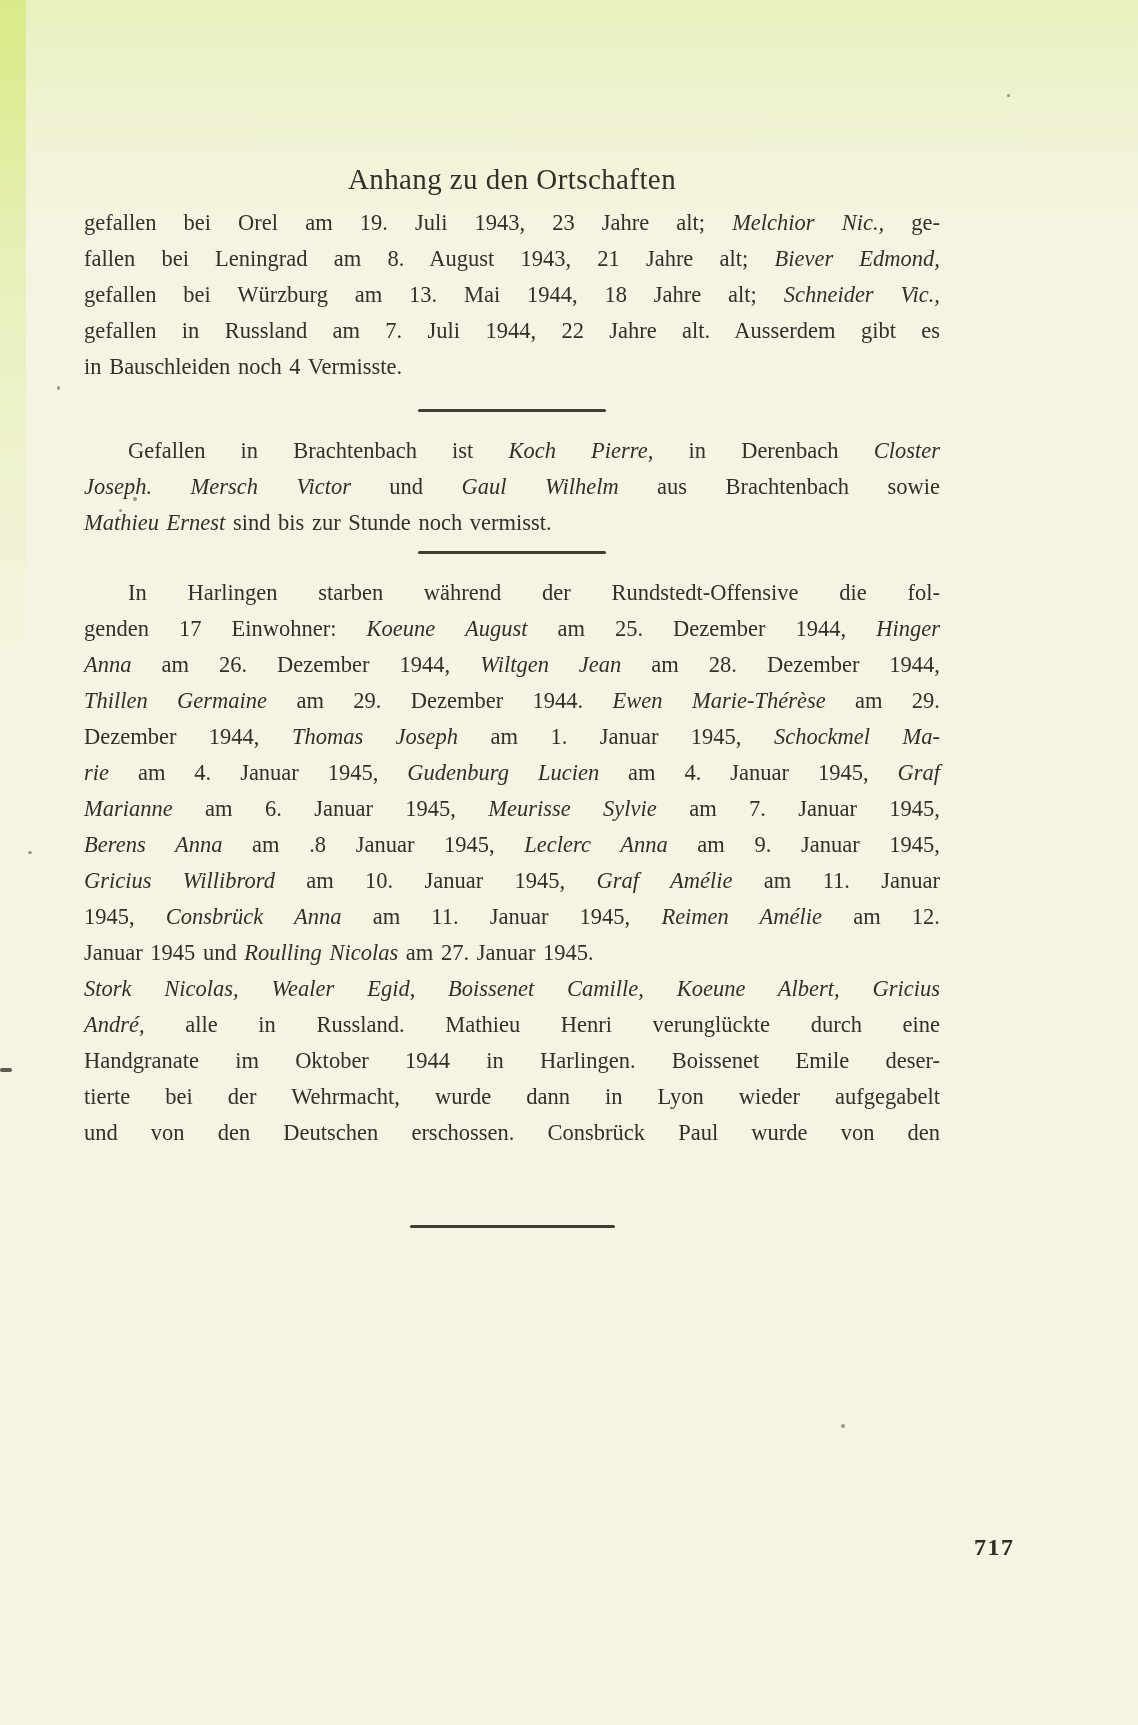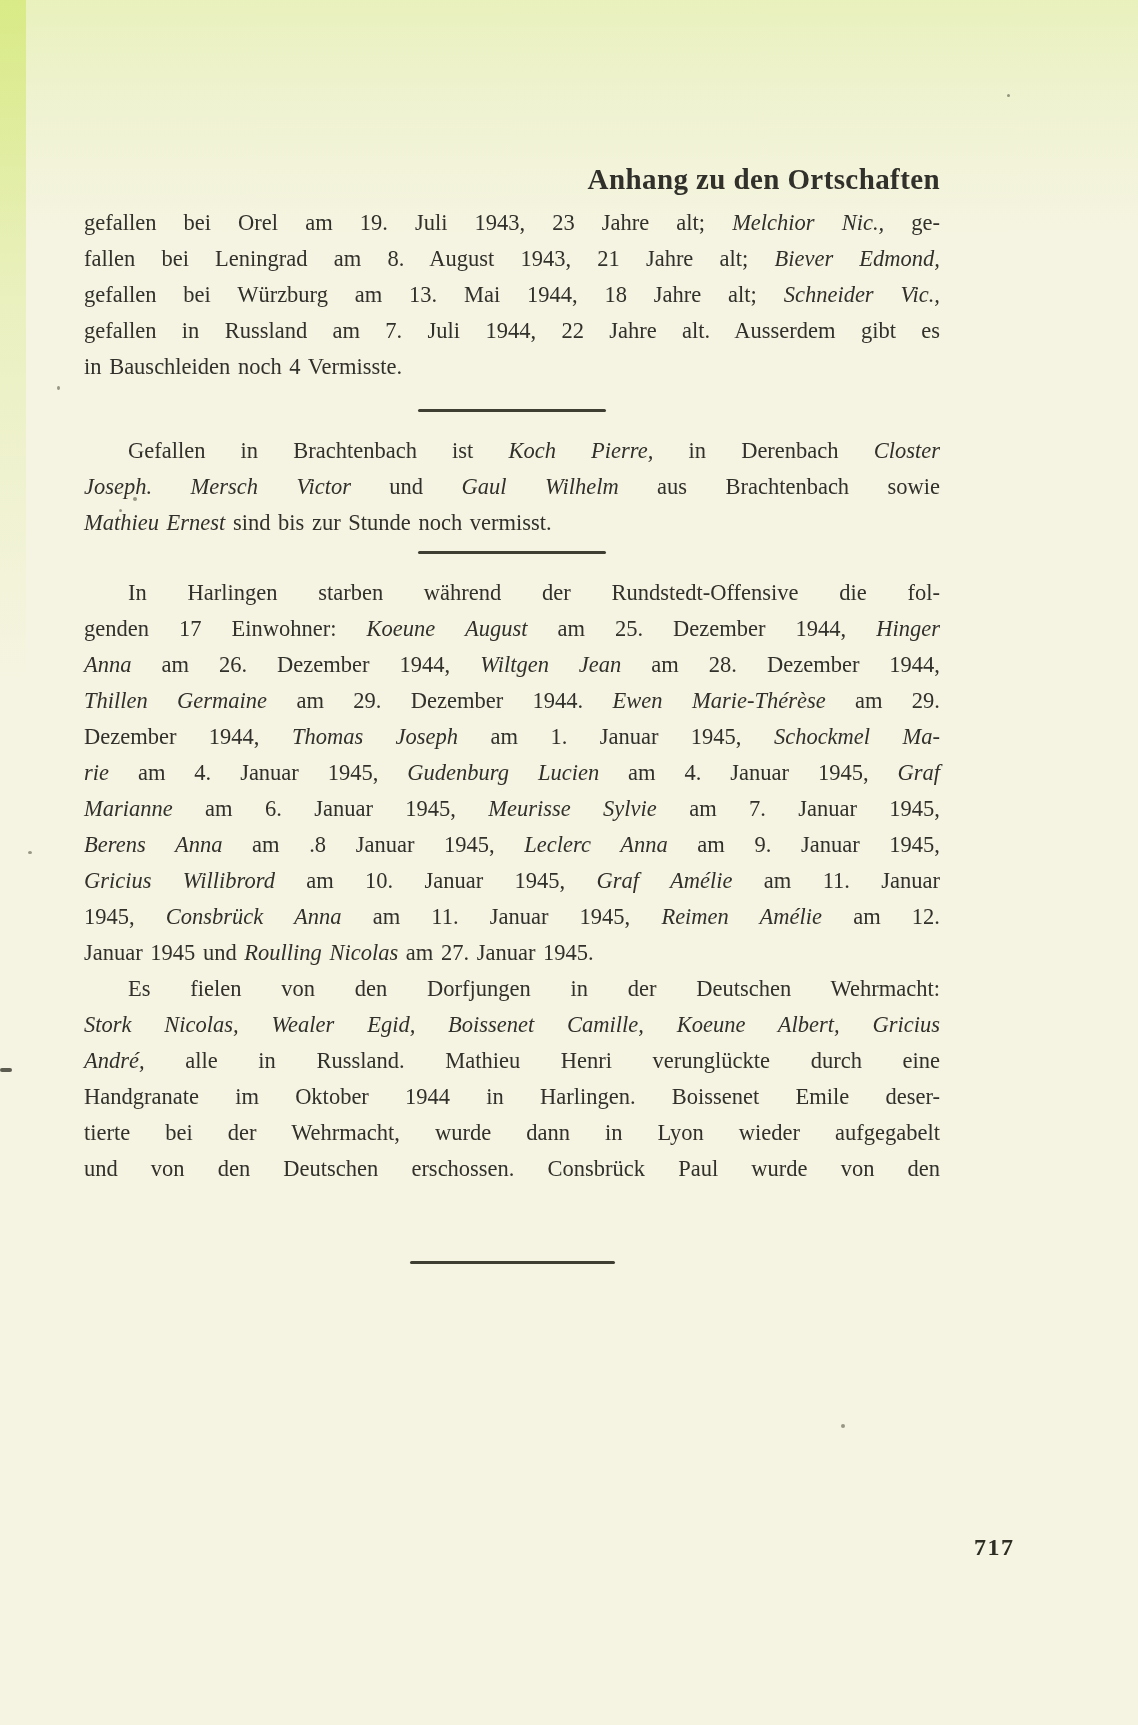--- a/index.html
+++ b/index.html
@@ -29,22 +29,22 @@
   .content {
     position: absolute;
     left: 84px;
     top: 162px;
     width: 856px;
   }
   .title1 {
     margin: 0 0 8px 0;
     font-size: 29px;
     line-height: 35px;
-    font-weight: bold;
-    text-align: right;
+    font-weight: normal;
+    text-align: center;
     letter-spacing: 0.4px;
   }
   .title2 {
     margin: 0 0 17px 0;
     font-size: 31px;
     line-height: 37px;
     font-weight: bold;
     text-align: center;
     letter-spacing: 0.4px;
   }
@@ -117,21 +117,20 @@
           <div class="line"><span class="it">Thillen Germaine</span><span class="rm"> am 29. Dezember 1944. </span><span class="it">Ewen Marie-Thérèse</span><span class="rm"> am 29.</span></div>
           <div class="line"><span class="rm">Dezember 1944, </span><span class="it">Thomas Joseph</span><span class="rm"> am 1. Januar 1945, </span><span class="it">Schockmel Ma-</span></div>
           <div class="line"><span class="it">rie</span><span class="rm"> am 4. Januar 1945, </span><span class="it">Gudenburg Lucien</span><span class="rm"> am 4. Januar 1945, </span><span class="it">Graf</span></div>
           <div class="line"><span class="it">Marianne</span><span class="rm"> am 6. Januar 1945, </span><span class="it">Meurisse Sylvie</span><span class="rm"> am 7. Januar 1945,</span></div>
           <div class="line"><span class="it">Berens Anna</span><span class="rm"> am .8 Januar 1945, </span><span class="it">Leclerc Anna</span><span class="rm"> am 9. Januar 1945,</span></div>
           <div class="line"><span class="it">Gricius Willibrord</span><span class="rm"> am 10. Januar 1945, </span><span class="it">Graf Amélie</span><span class="rm"> am 11. Januar</span></div>
           <div class="line"><span class="rm">1945, </span><span class="it">Consbrück Anna</span><span class="rm"> am 11. Januar 1945, </span><span class="it">Reimen Amélie</span><span class="rm"> am 12.</span></div>
           <div class="line last"><span class="rm">Januar 1945 und </span><span class="it">Roulling Nicolas</span><span class="rm"> am 27. Januar 1945.</span></div>
         </div>
         <div class="para">
-          <div class="line first"><span class="rm">Es fielen von den Dorfjungen in der Deutschen Wehrmacht:</span></div>
           <div class="line"><span class="it">Stork Nicolas, Wealer Egid, Boissenet Camille, Koeune Albert, Gricius</span></div>
           <div class="line"><span class="it">André,</span><span class="rm"> alle in Russland. Mathieu Henri verunglückte durch eine</span></div>
           <div class="line"><span class="rm">Handgranate im Oktober 1944 in Harlingen. Boissenet Emile deser-</span></div>
           <div class="line"><span class="rm">tierte bei der Wehrmacht, wurde dann in Lyon wieder aufgegabelt</span></div>
           <div class="line"><span class="rm">und von den Deutschen erschossen. Consbrück Paul wurde von den</span></div>
         </div>
         <div class="divider d3"></div>
       </div>
   </div>
 

